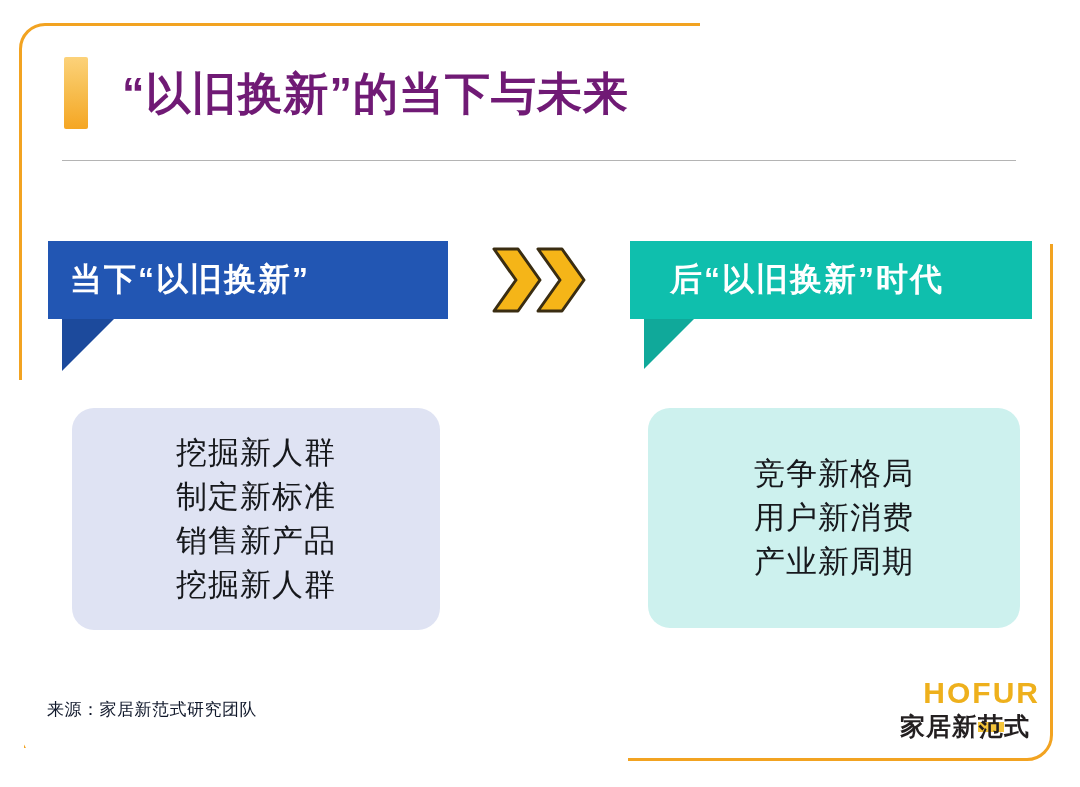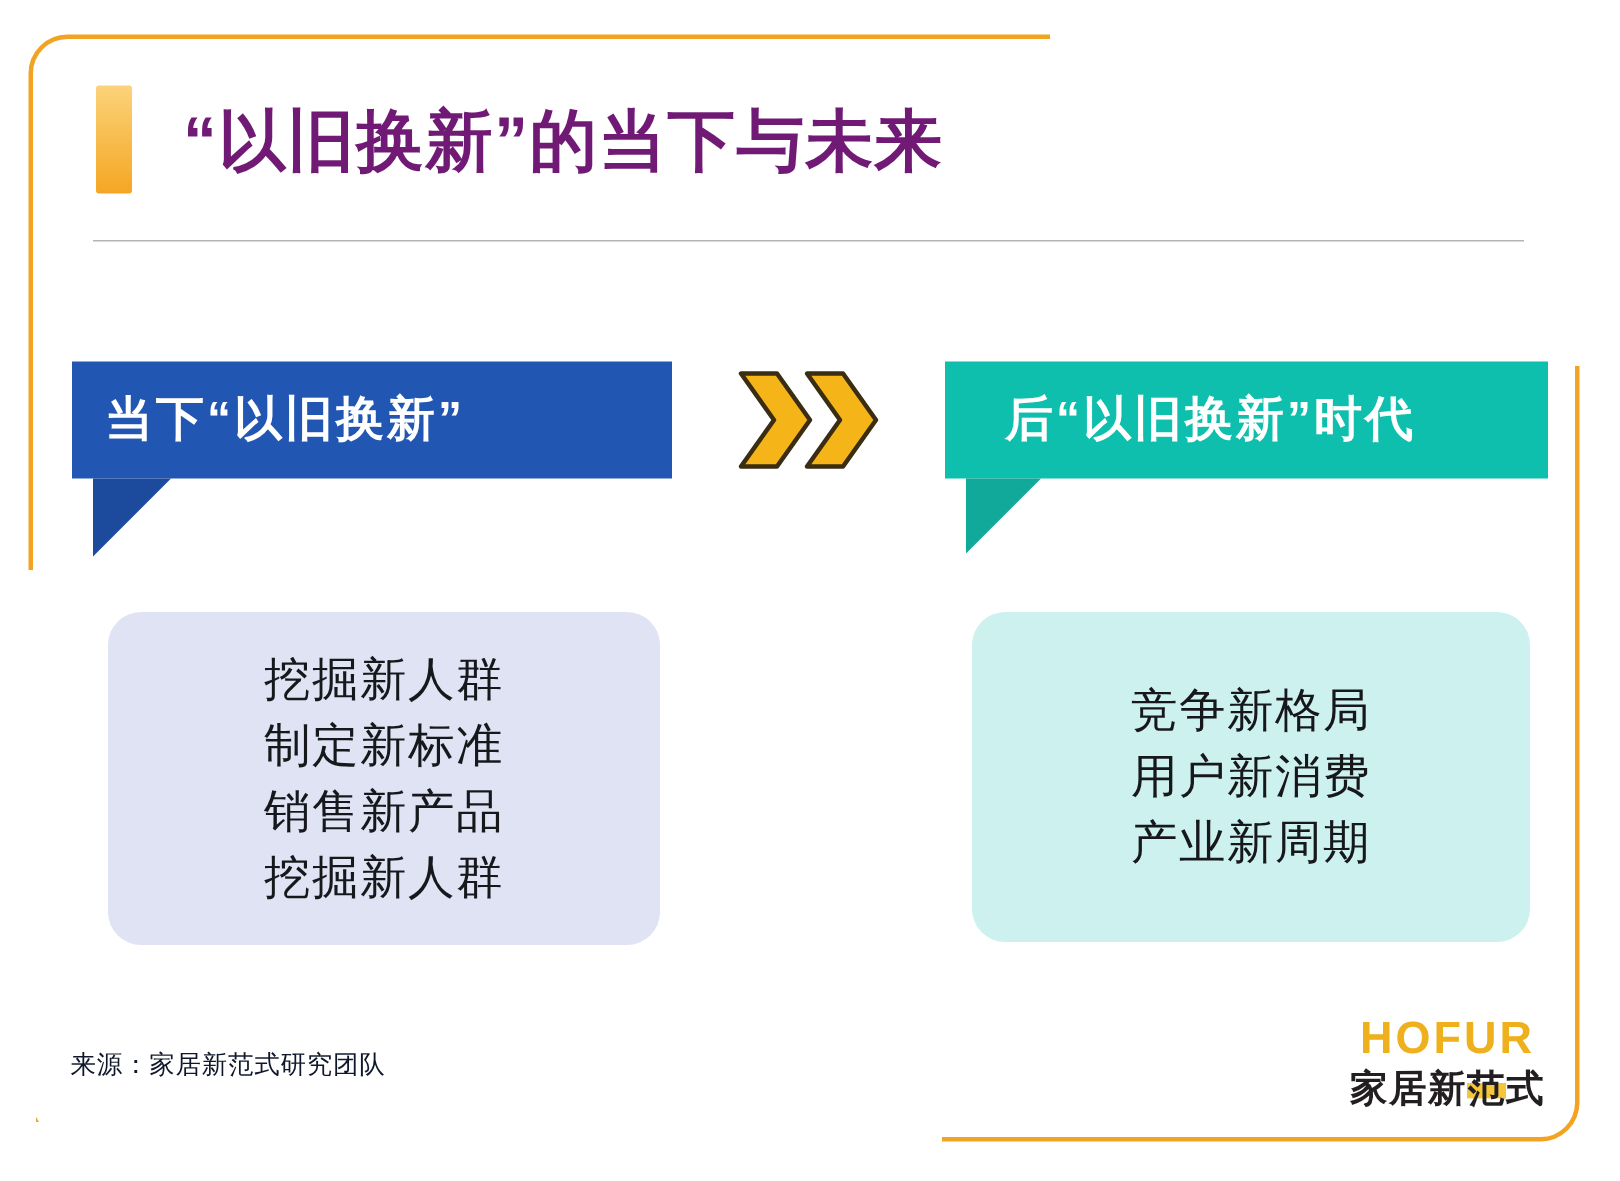--- a/index.html
+++ b/index.html
@@ -180,21 +180,21 @@
     top: 676px;
     width: 150px;
     height: 80px;
   }
   #logo-wordmark {
     font-size: 30px;
     font-weight: bold;
     letter-spacing: 2px;
     line-height: 34px;
     color: #eeb01c;
-    text-align: center;
+    text-align: right;
   }
   #logo-sub {
     font-size: 25px;
     font-weight: bold;
     line-height: 32px;
     color: #231f20;
     letter-spacing: 1px;
     text-align: center;
   }
   #logo-sub .hl { color: #231f20; background: linear-gradient(180deg, rgba(255,255,255,0) 35%, #f5c53a 36%, #f5c53a 72%, rgba(255,255,255,0) 73%); }

